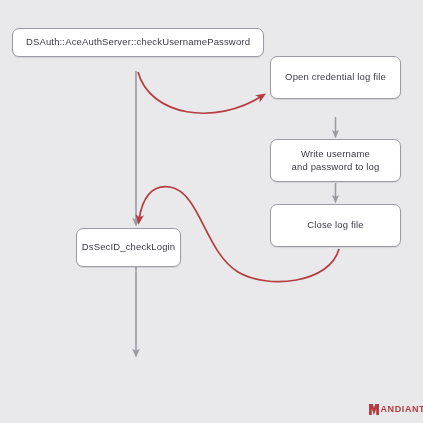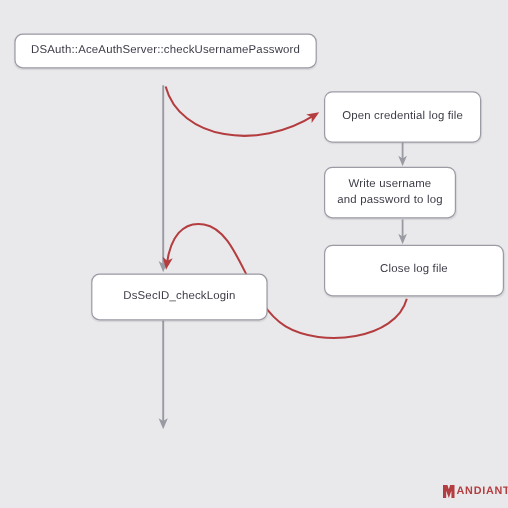--- a/index.html
+++ b/index.html
@@ -37,30 +37,30 @@
     box-shadow: 0 1px 1px rgba(120,120,130,0.18);
   }
   .node span {
     display: block;
     white-space: pre-line;
   }
   #node-check-username {
     left: 12px;  top: 28px;  width: 252px; height: 29px;
   }
   #node-open-log {
-    left: 270px; top: 76px;  width: 131px; height: 43px;
+    left: 270px; top: 56px;  width: 131px; height: 43px;
   }
   #node-write-creds {
-    left: 270px; top: 139px; width: 110px; height: 43px;
+    left: 270px; top: 139px; width: 131px; height: 43px;
   }
   #node-close-log {
-    left: 270px; top: 204px; width: 150px; height: 43px;
+    left: 270px; top: 204px; width: 131px; height: 43px;
   }
   #node-check-login {
-    left: 76px;  top: 228px; width: 147px; height: 39px;
+    left: 76px;  top: 228px; width: 105px; height: 39px;
   }
   #node-handle-result {
     left: 30px;  top: 358px; width: 218px; height: 41px;
   }
   #edges {
     position: absolute;
     left: 0; top: 0;
     width: 423px; height: 423px;
     pointer-events: none;
   }

